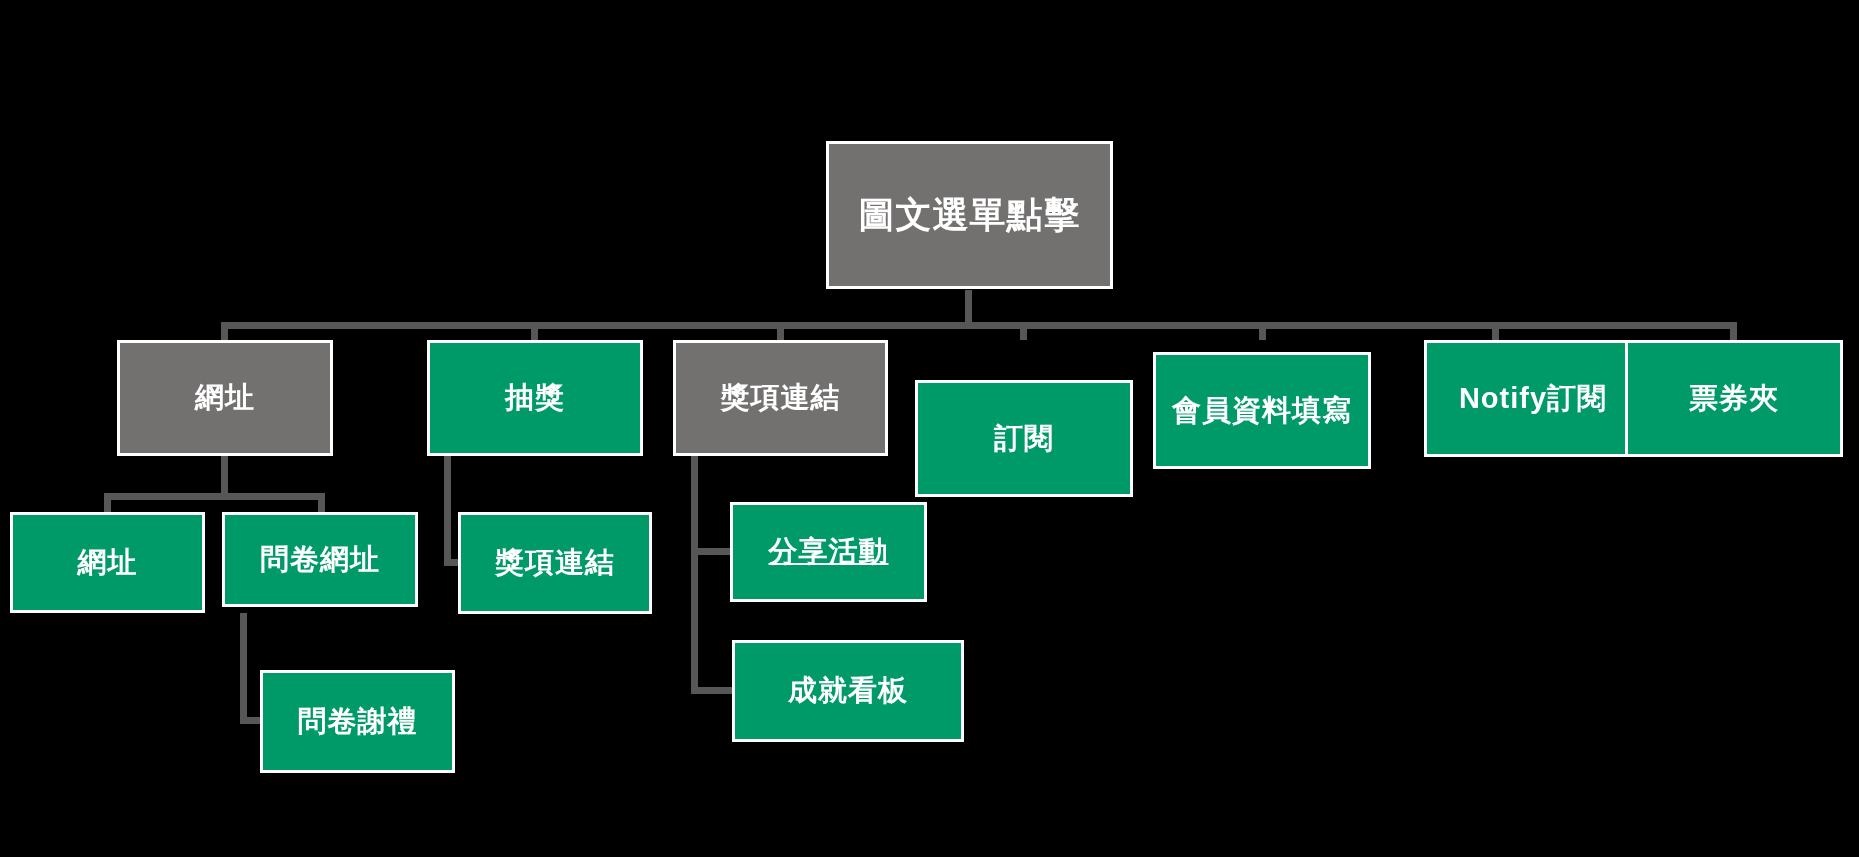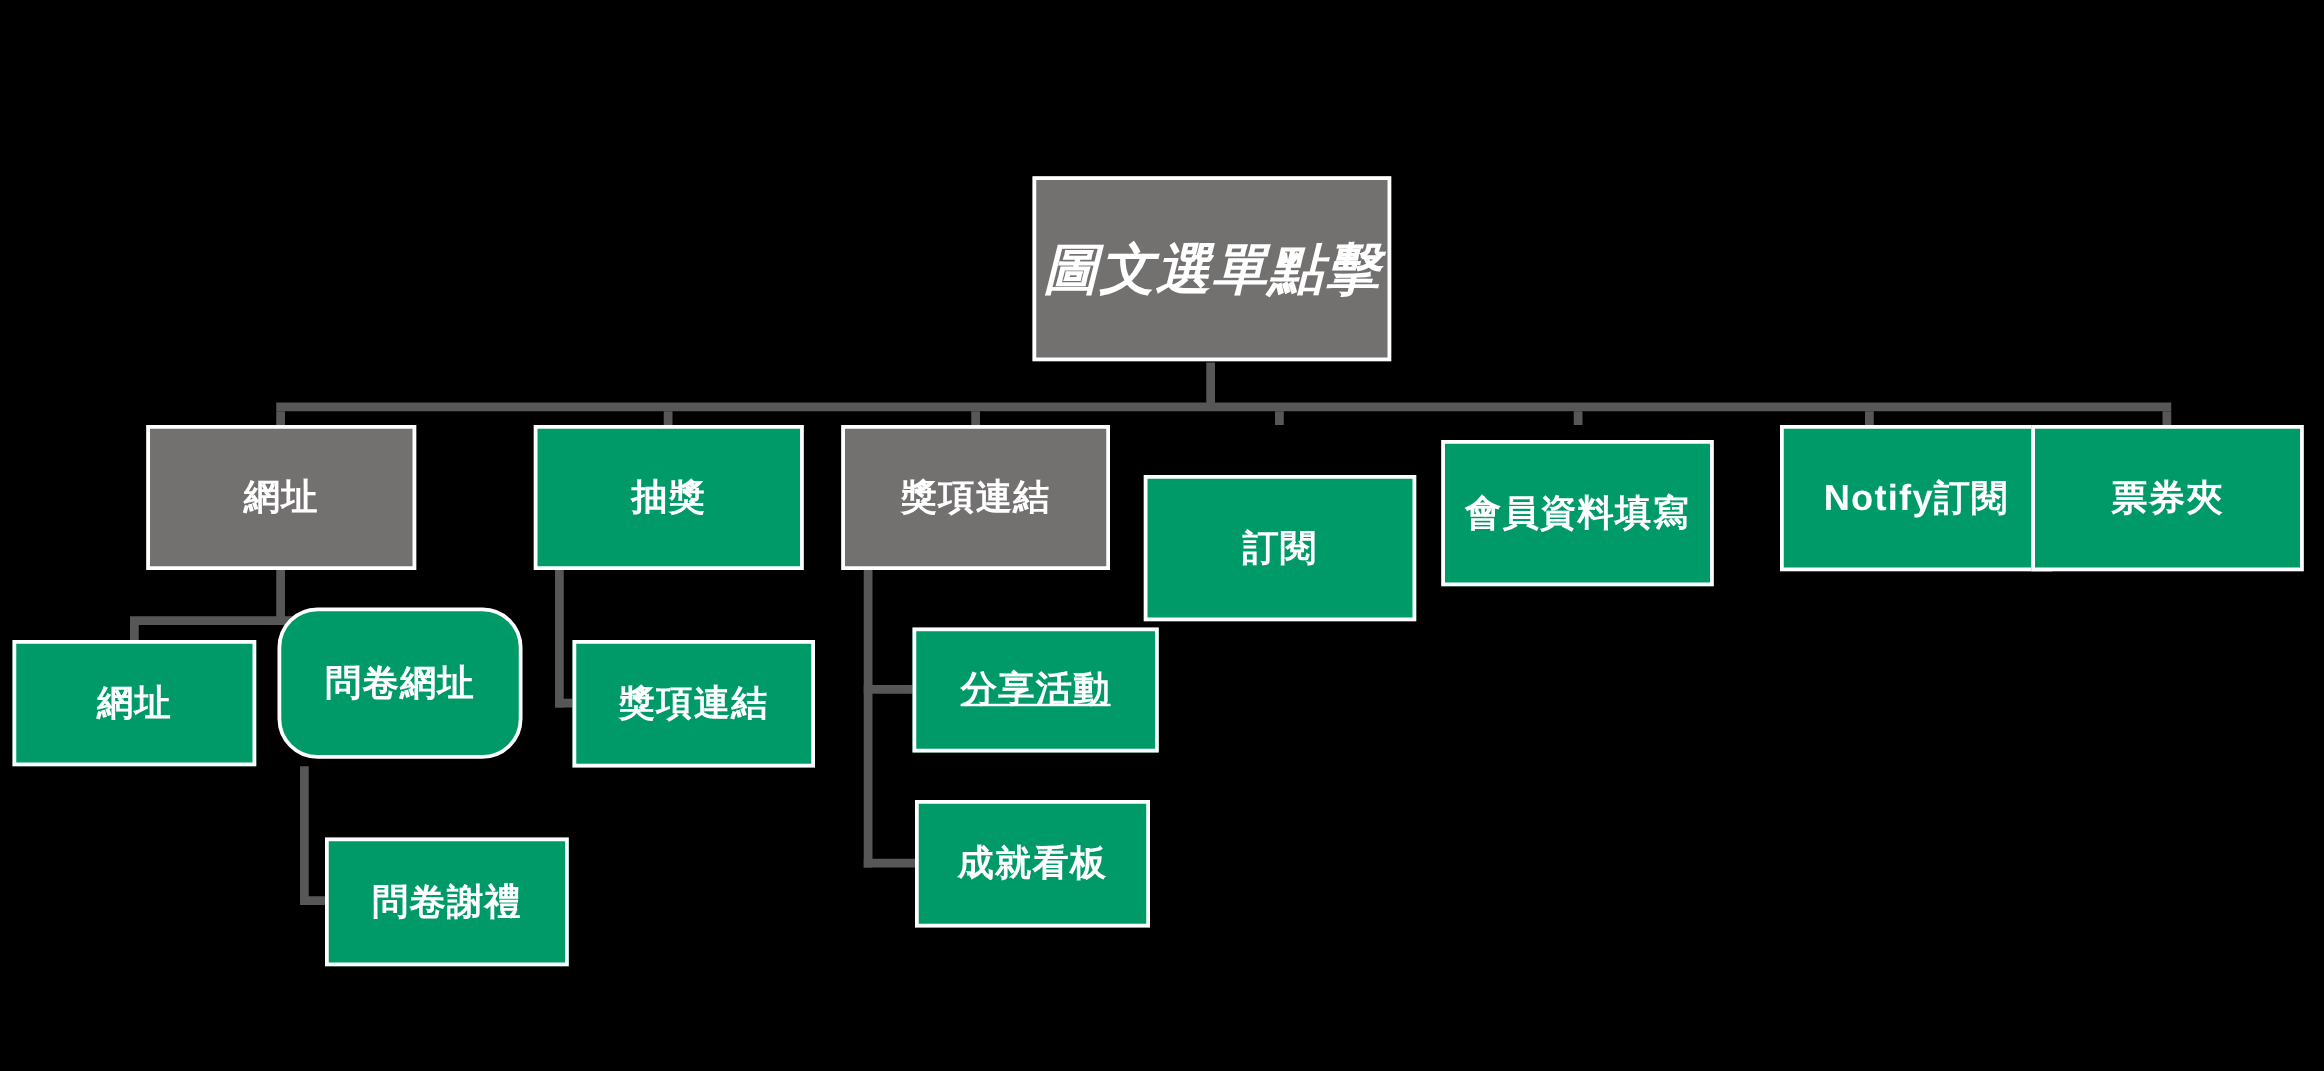--- a/index.html
+++ b/index.html
@@ -61,21 +61,21 @@
   <div class="line" style="left:444px; top:456px; width:7px;  height:110px;"></div>
   <div class="line" style="left:444px; top:559px; width:14px; height:7px;"></div>
 
   <div class="line" style="left:240px; top:613px; width:7px;  height:111px;"></div>
   <div class="line" style="left:240px; top:717px; width:20px; height:7px;"></div>
 
   <div class="line" style="left:691px; top:456px; width:7px;  height:238px;"></div>
   <div class="line" style="left:691px; top:548px; width:39px; height:7px;"></div>
   <div class="line" style="left:691px; top:687px; width:41px; height:7px;"></div>
 
-  <div class="node gray" style="left:826px; top:141px; width:287px; height:148px; font-size:44px;font-style:italic;">
+  <div class="node gray" style="left:826px; top:141px; width:287px; height:148px; font-size:36px;">
     <span>圖文選單點擊</span>
   </div>
 
   <div class="node gray" style="left:117px; top:340px; width:216px; height:116px;">
     <span>網址</span>
   </div>
   <div class="node green" style="left:427px; top:340px; width:216px; height:116px;">
     <span>抽獎</span>
   </div>
   <div class="node gray" style="left:673px; top:340px; width:215px; height:116px;">
@@ -90,30 +90,30 @@
   <div class="node green" style="left:1387px; top:340px; width:218px; height:117px;margin-left:37px;">
     <span>Notify訂閱</span>
   </div>
   <div class="node green" style="left:1625px; top:340px; width:218px; height:117px;">
     <span>票券夾</span>
   </div>
 
   <div class="node green" style="left:10px; top:512px; width:195px; height:101px;">
     <span>網址</span>
   </div>
-  <div class="node green" style="left:222px; top:486px; width:196px; height:121px;border-radius:32px;">
+  <div class="node green" style="left:222px; top:512px; width:196px; height:95px;">
     <span>問卷網址</span>
   </div>
   <div class="node green" style="left:458px; top:512px; width:194px; height:102px;">
     <span>獎項連結</span>
   </div>
   <div class="node green" style="left:730px; top:502px; width:197px; height:100px;text-decoration:underline;">
     <span>分享活動</span>
   </div>
-  <div class="node green" style="left:732px; top:640px; width:188px; height:102px;">
+  <div class="node green" style="left:732px; top:640px; width:232px; height:102px;">
     <span>成就看板</span>
   </div>
 
   <div class="node green" style="left:260px; top:670px; width:195px; height:103px;">
     <span>問卷謝禮</span>
   </div>
 
 </div>
 
 </body></html>

